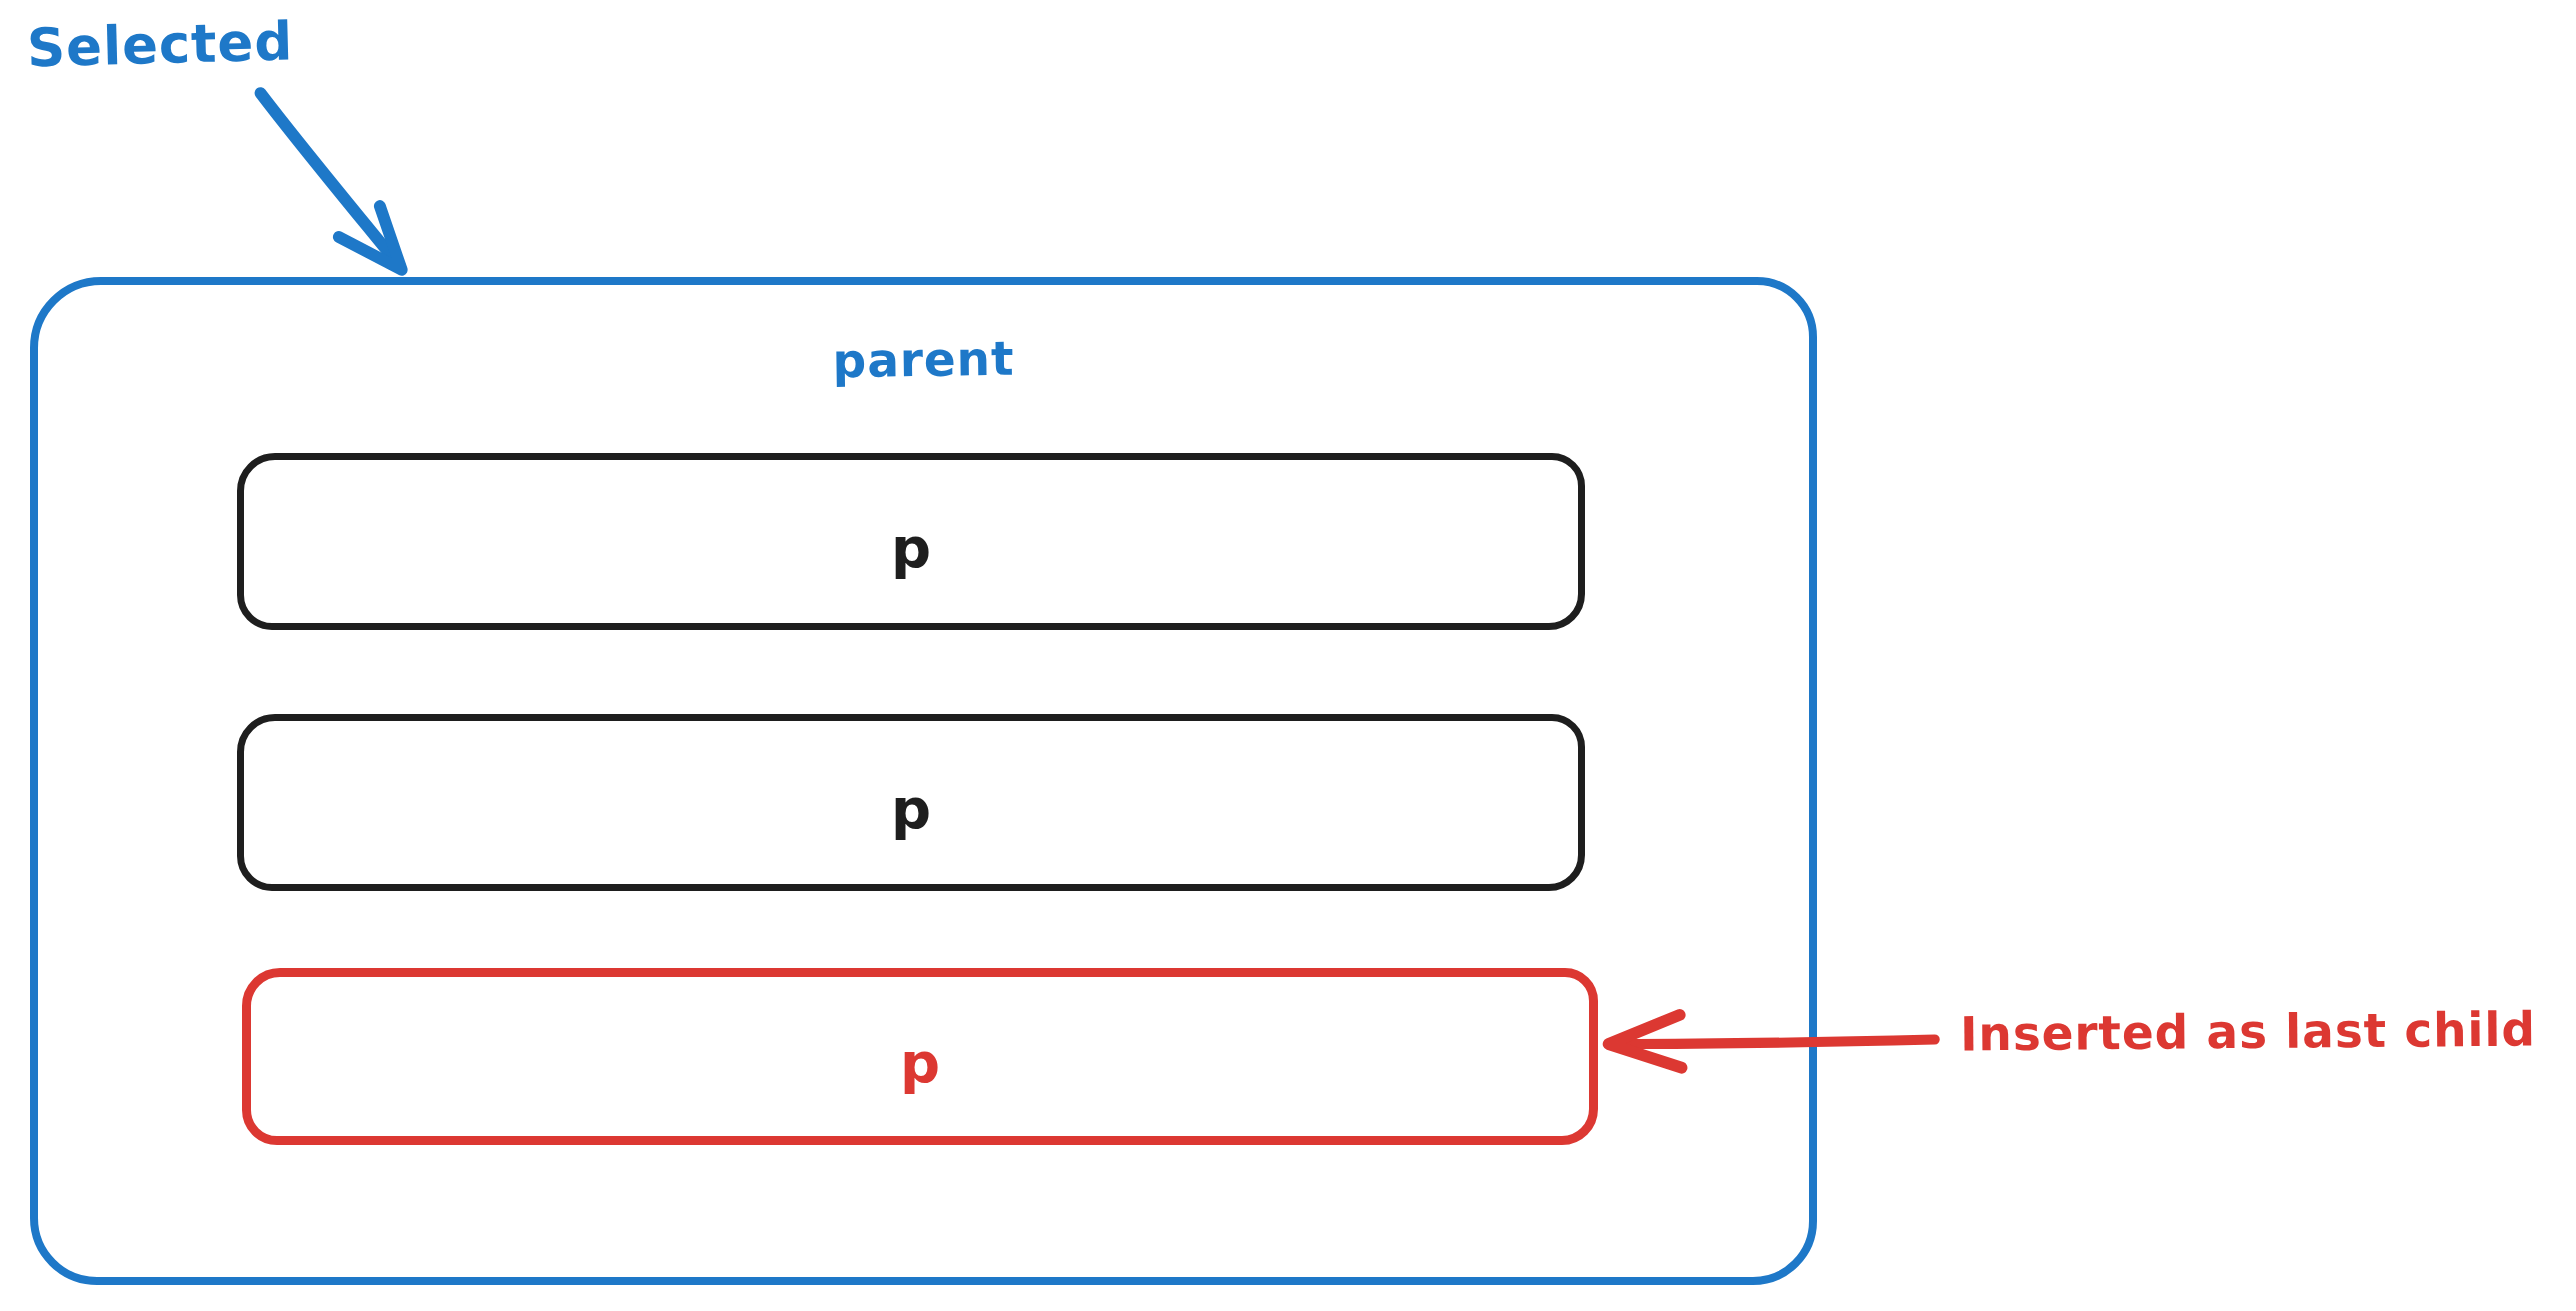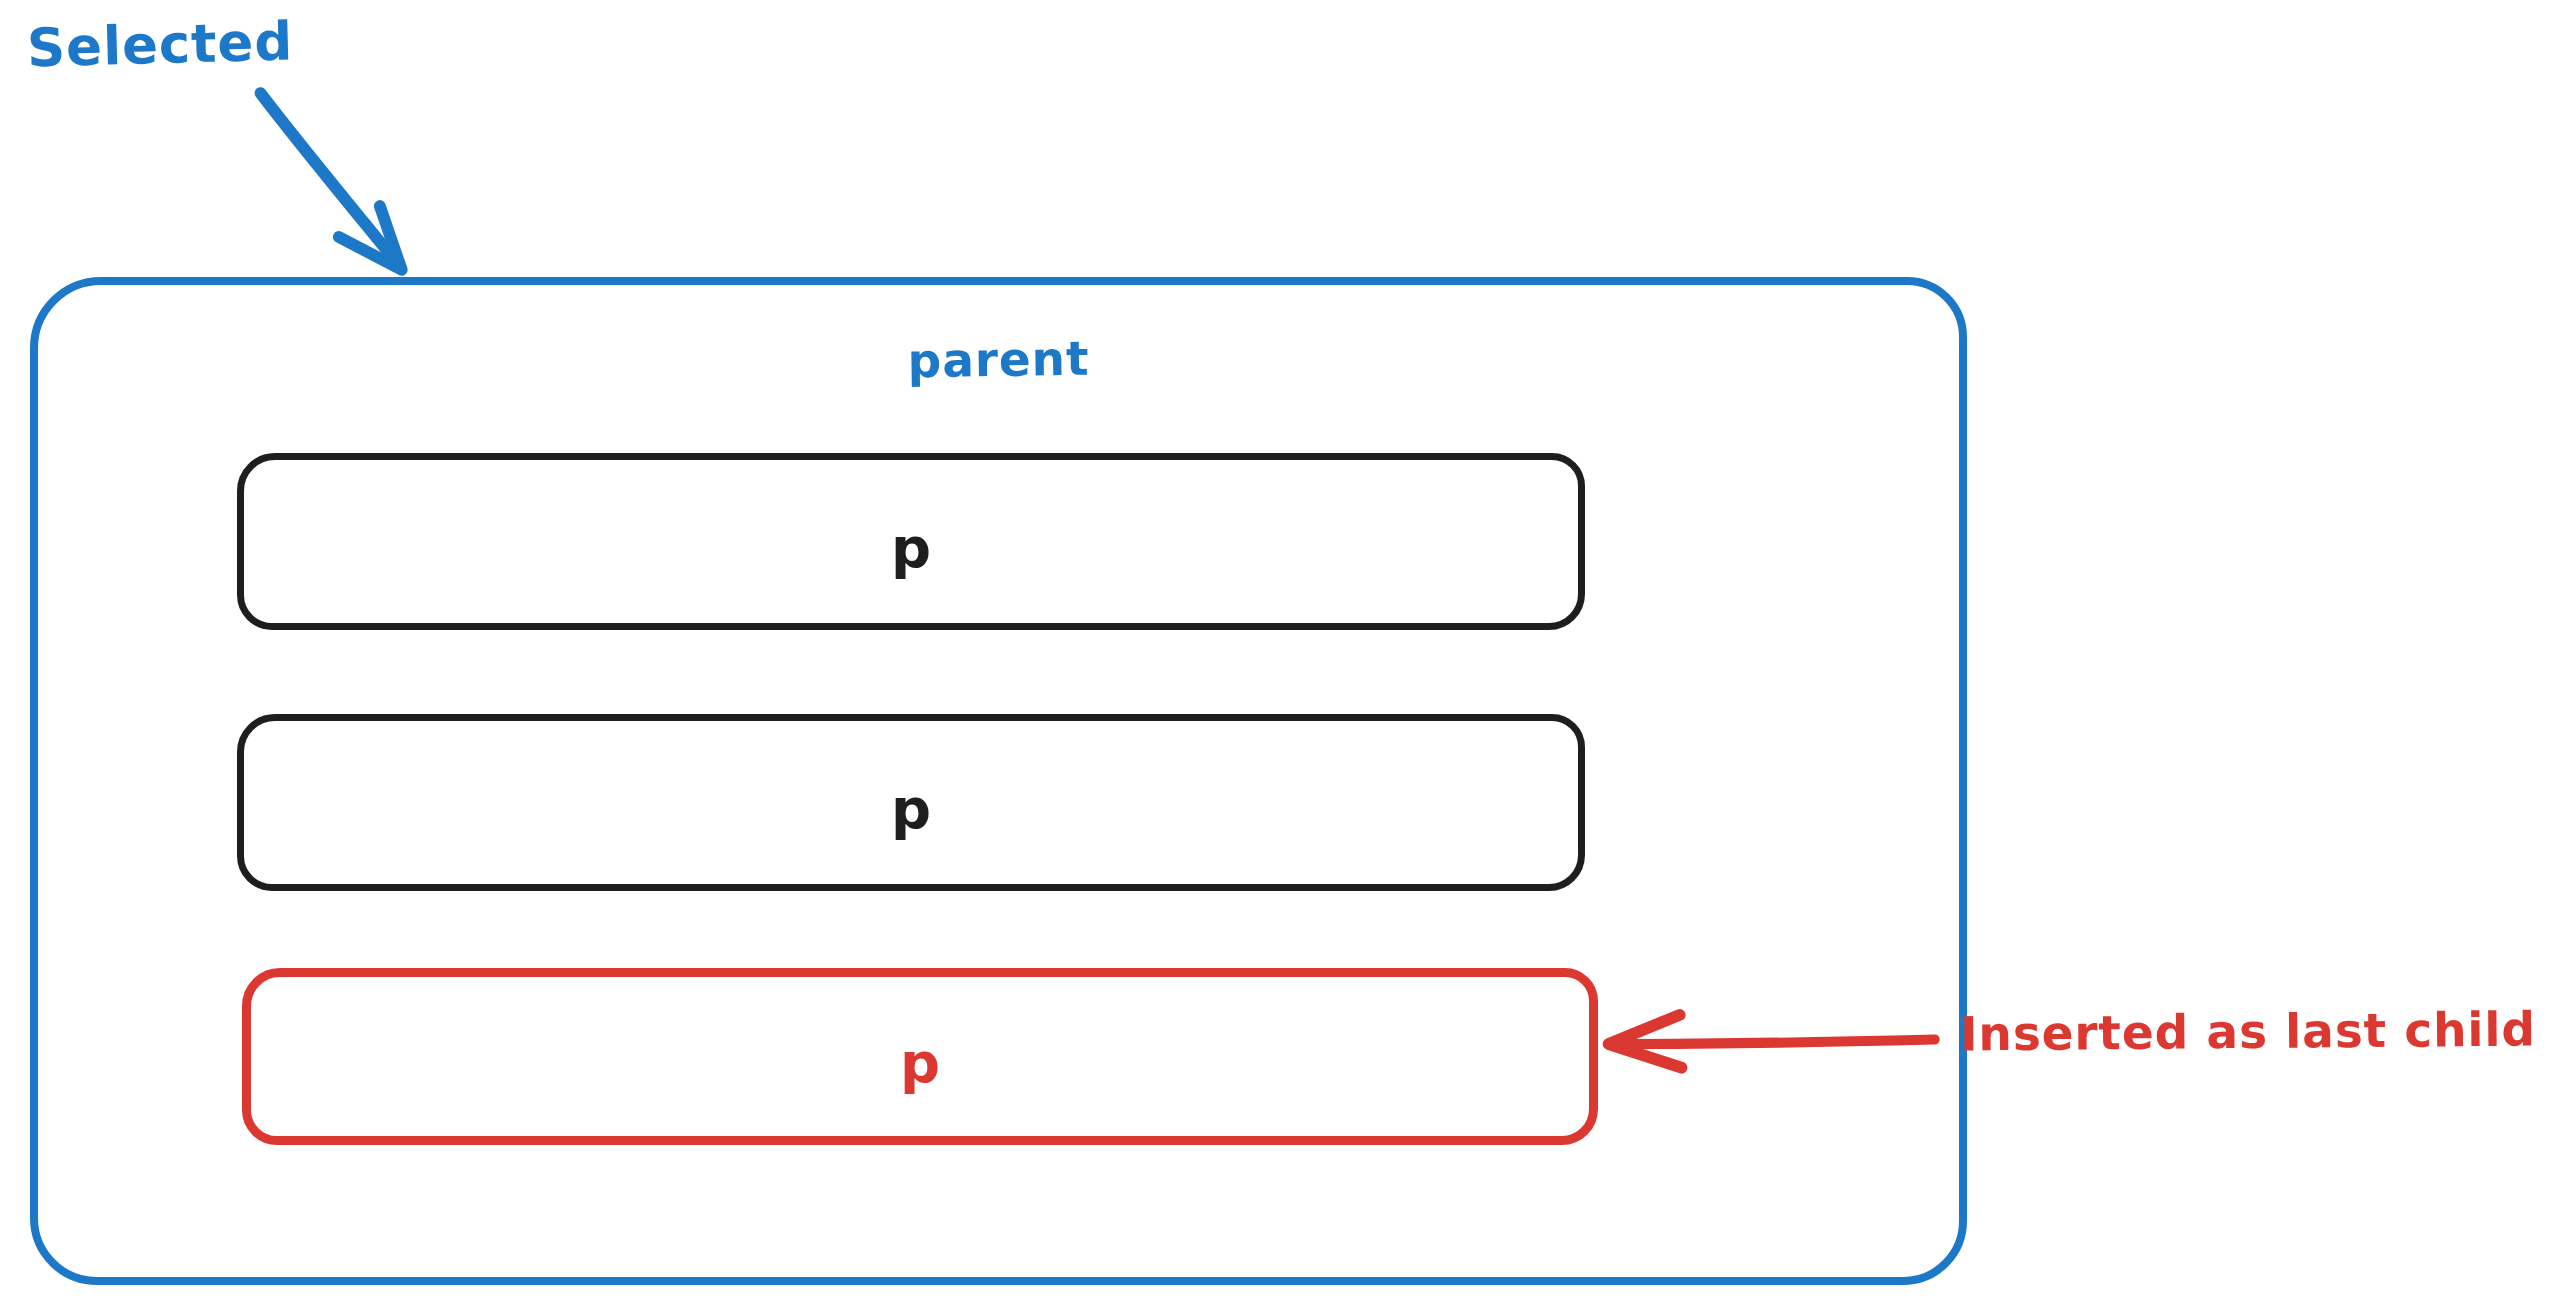--- a/index.html
+++ b/index.html
@@ -31,21 +31,21 @@
   .inserted-label {
     left: 1960px;
     top: 1006px;
     font-size: 47px;
     transform: rotate(-0.5deg);
   }
   .parent-box {
     position: absolute;
     left: 30px;
     top: 277px;
-    width: 1937px;
+    width: 1787px;
     height: 1008px;
     box-sizing: border-box;
     border: 8.2px solid;
     border-radius: 71px 60px 64px 67px;
     background: transparent;
     text-decoration: underline;
   }
   .parent-label {
     position: absolute;
     left: 0;

